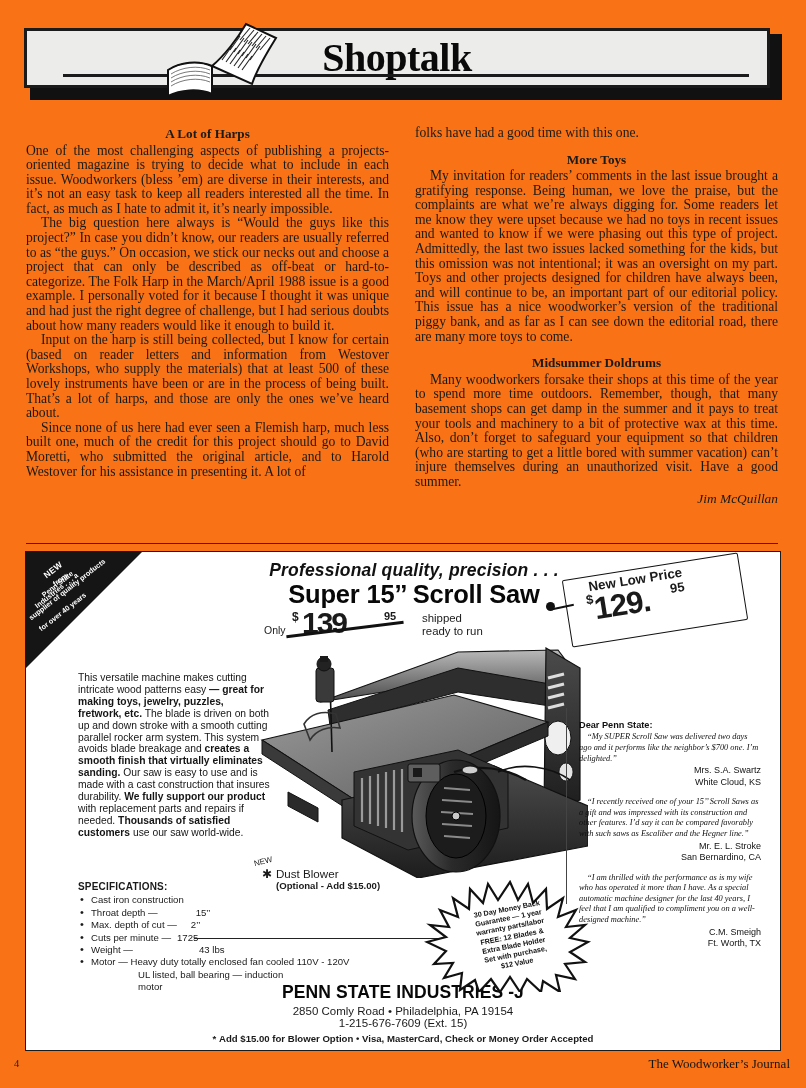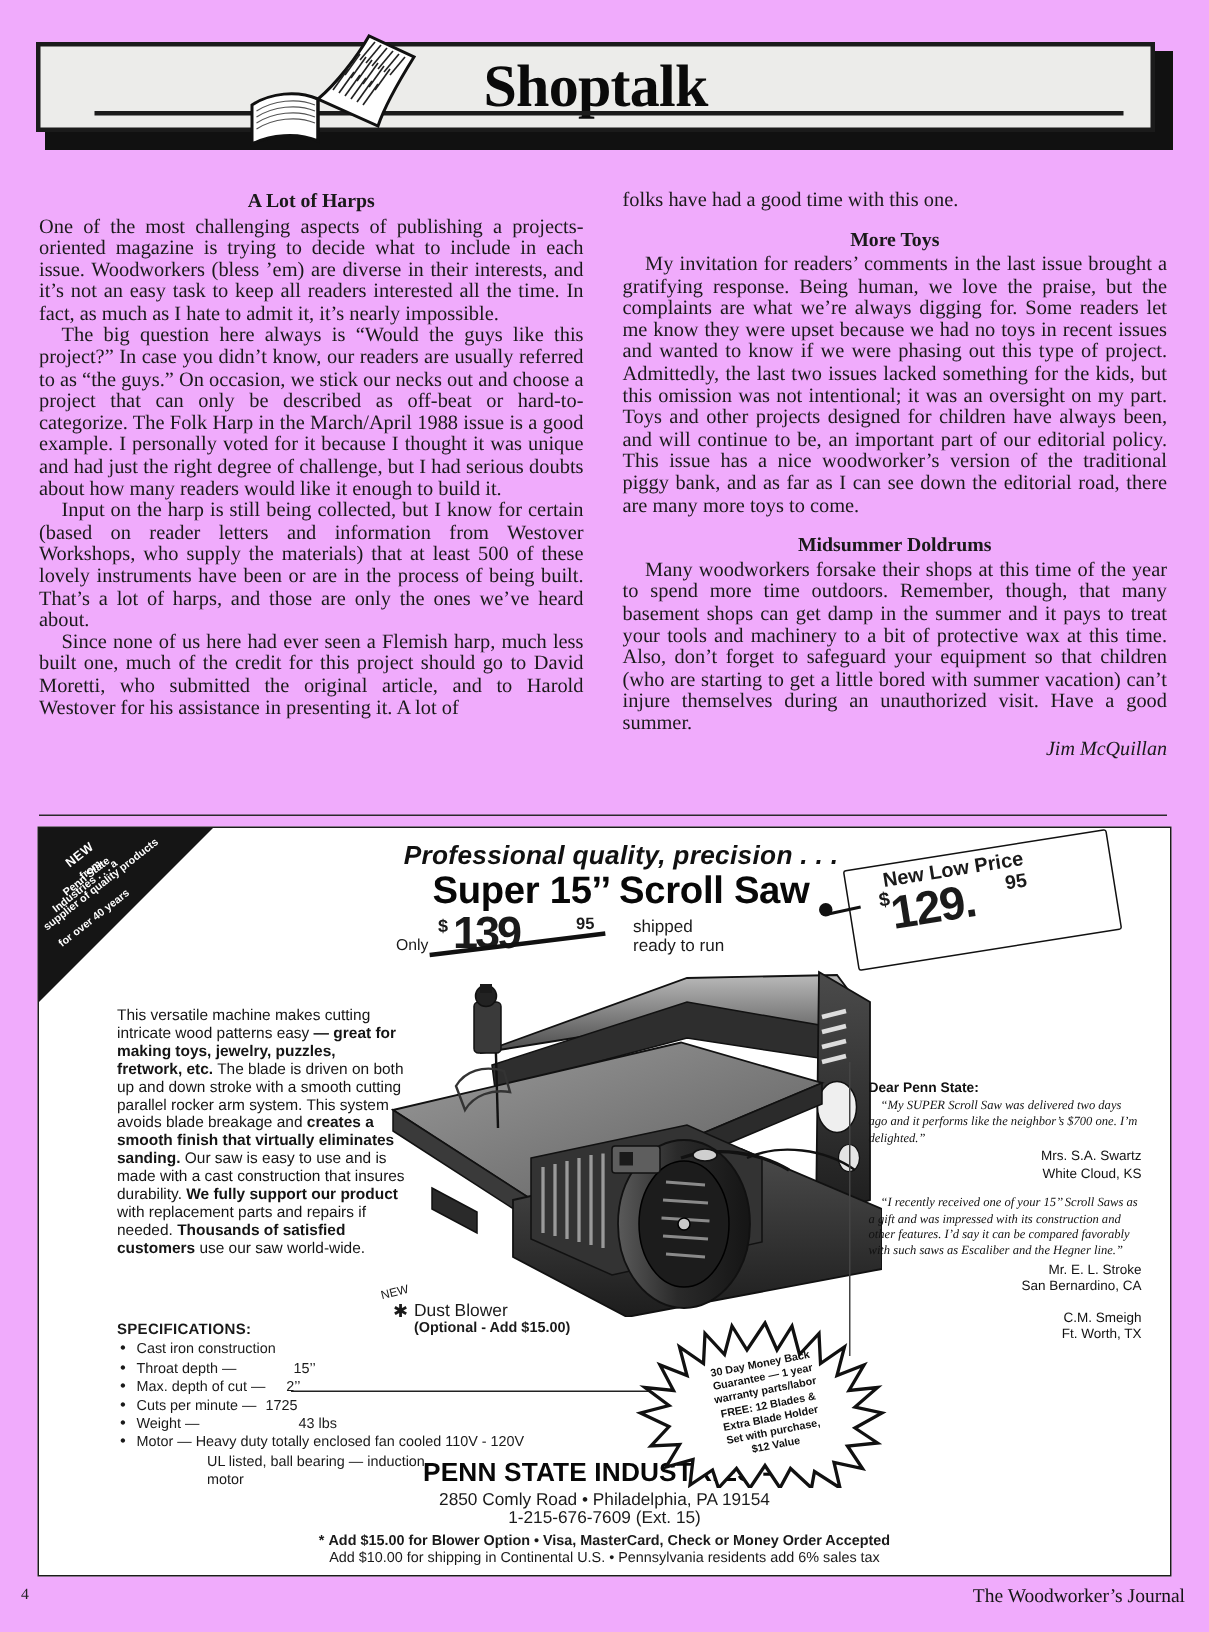--- a/index.html
+++ b/index.html
@@ -2,21 +2,21 @@
 <html><head>
 <meta charset="utf-8">
 <style>
   html,body{margin:0;padding:0;background:#ffffff;}
   body{
     width:806px;height:1088px;position:relative;overflow:hidden;
     font-family:"Liberation Serif", serif;
     color:#1a1a1a;
     -webkit-font-smoothing:antialiased;
   }
-  .page{position:absolute;inset:0;background:#f0abfc;}
+  .page{position:absolute;inset:0;background:#f97316;}
 
   
   .masthead{position:absolute;left:24px;top:28px;width:758px;height:72px;}
   .mast-shadow{position:absolute;left:6px;top:6px;width:752px;height:66px;background:#111;}
   .mast-frame{position:absolute;left:0;top:0;width:746px;height:60px;background:#1b1b1b;padding:3px;box-sizing:border-box;}
   .mast-inner{position:relative;width:100%;height:100%;background:#ececea;overflow:hidden;}
   .mast-title{
     position:absolute;left:50%;top:48%;transform:translate(-50%,-50%);
     font-family:"Liberation Serif", serif;font-weight:bold;font-size:40px;
     letter-spacing:-0.5px;color:#0a0a0a;
@@ -373,34 +373,34 @@
         </div>
       </div>
       <div class="blk">
         <div class="q">“I recently received one of your 15’’ Scroll Saws as a gift and was impressed with its construction and other features. I’d say it can be compared favorably with such saws as Escaliber and the Hegner line.”</div>
         <div class="who">
           <span>Mr. E. L. Stroke</span><br>
           <span>San Bernardino, CA</span>
         </div>
       </div>
       <div class="blk">
+        <div class="q">“I am thrilled with the performance as is my wife who has operated it more than I have. As a special automatic machine designer for the last 40 years, I feel that I am qualified to compliment you on a well-designed machine.”</div>
         <div class="who">
           <span>C.M. Smeigh</span><br>
           <span>Ft. Worth, TX</span>
         </div>
       </div>
     </div>
 
     <div class="adfoot">
       <div class="rule"></div>
       <div class="company">PENN STATE INDUSTRIES -J</div>
       <div class="addr">2850 Comly Road • Philadelphia, PA 19154</div>
       <div class="phone">1-215-676-7609 (Ext. 15)</div>
       <div class="terms1"><span class="astx">*</span> <b>Add $15.00 for Blower Option • Visa, MasterCard, Check or Money Order Accepted</b></div>
-      <div class="terms2">Add $10.00 for shipping in Continental U.S. • Pennsylvania residents add 6% sales tax</div>
     </div>
 
   </div>
 
   <div class="burst">
     <svg viewBox="0 0 172 112" width="172" height="112">
       <polygon fill="#fff" stroke="#111" stroke-width="2.2" stroke-linejoin="miter" points="86,2 94,20 104,4 109,23 122,9 123,29 139,18 134,37 152,30 142,47 161,45 146,58 164,62 146,72 161,82 141,84 151,99 132,95 136,112 119,101 117,112 103,99 96,112 86,97 76,112 67,99 55,112 51,100 36,110 38,93 20,98 29,83 10,84 22,71 3,62 22,57 6,45 25,47 16,30 34,37 29,18 45,29 46,9 59,23 64,4 74,20"></polygon>
     </svg>
     <div class="burst-text">
       <div>30 Day Money Back</div>

